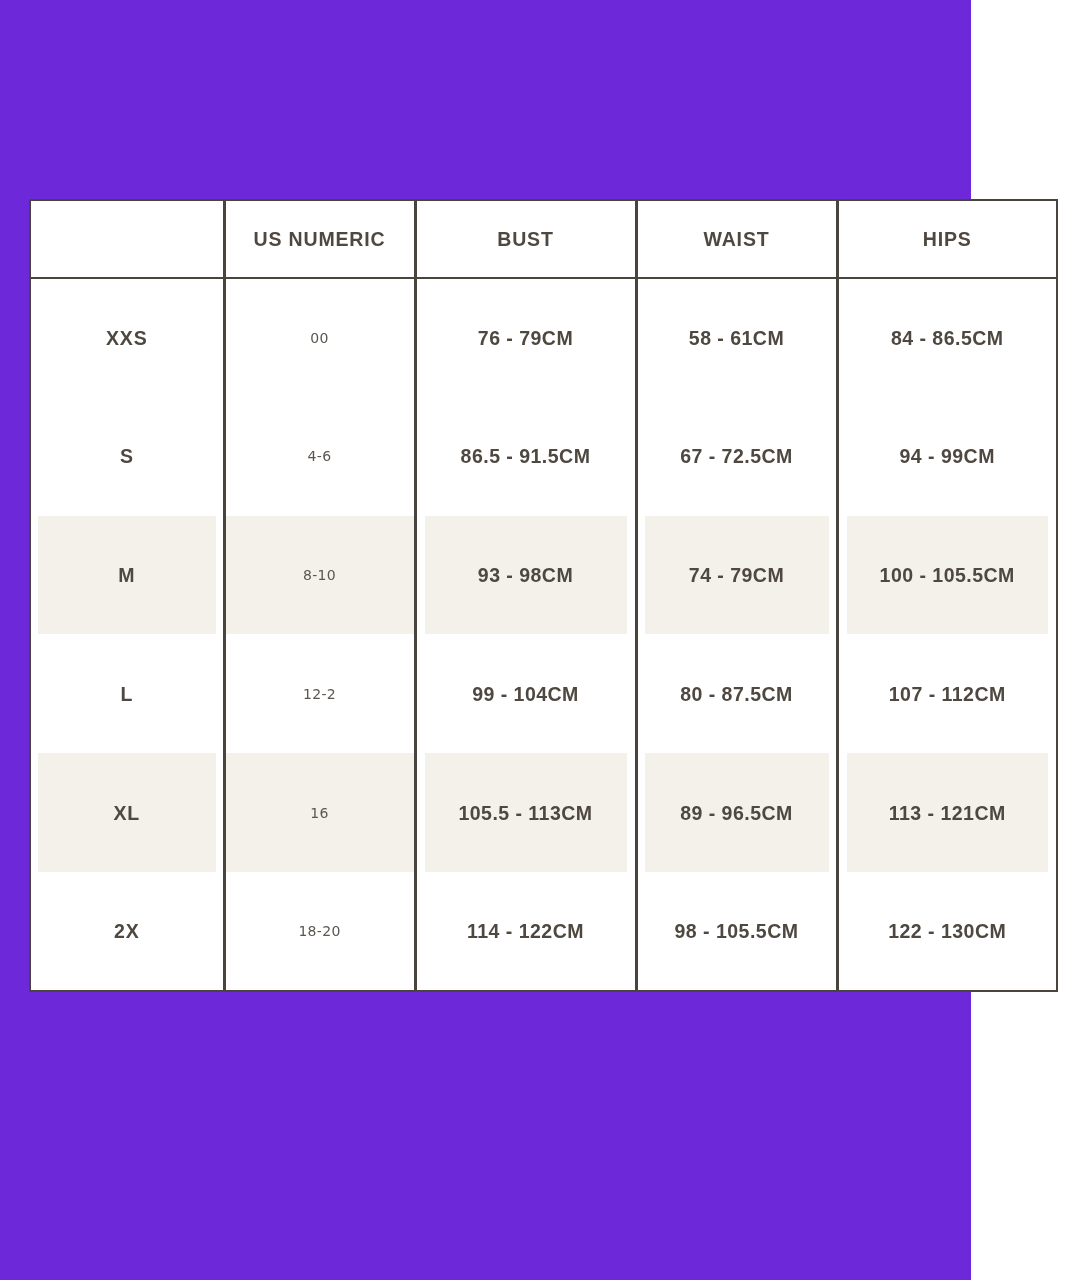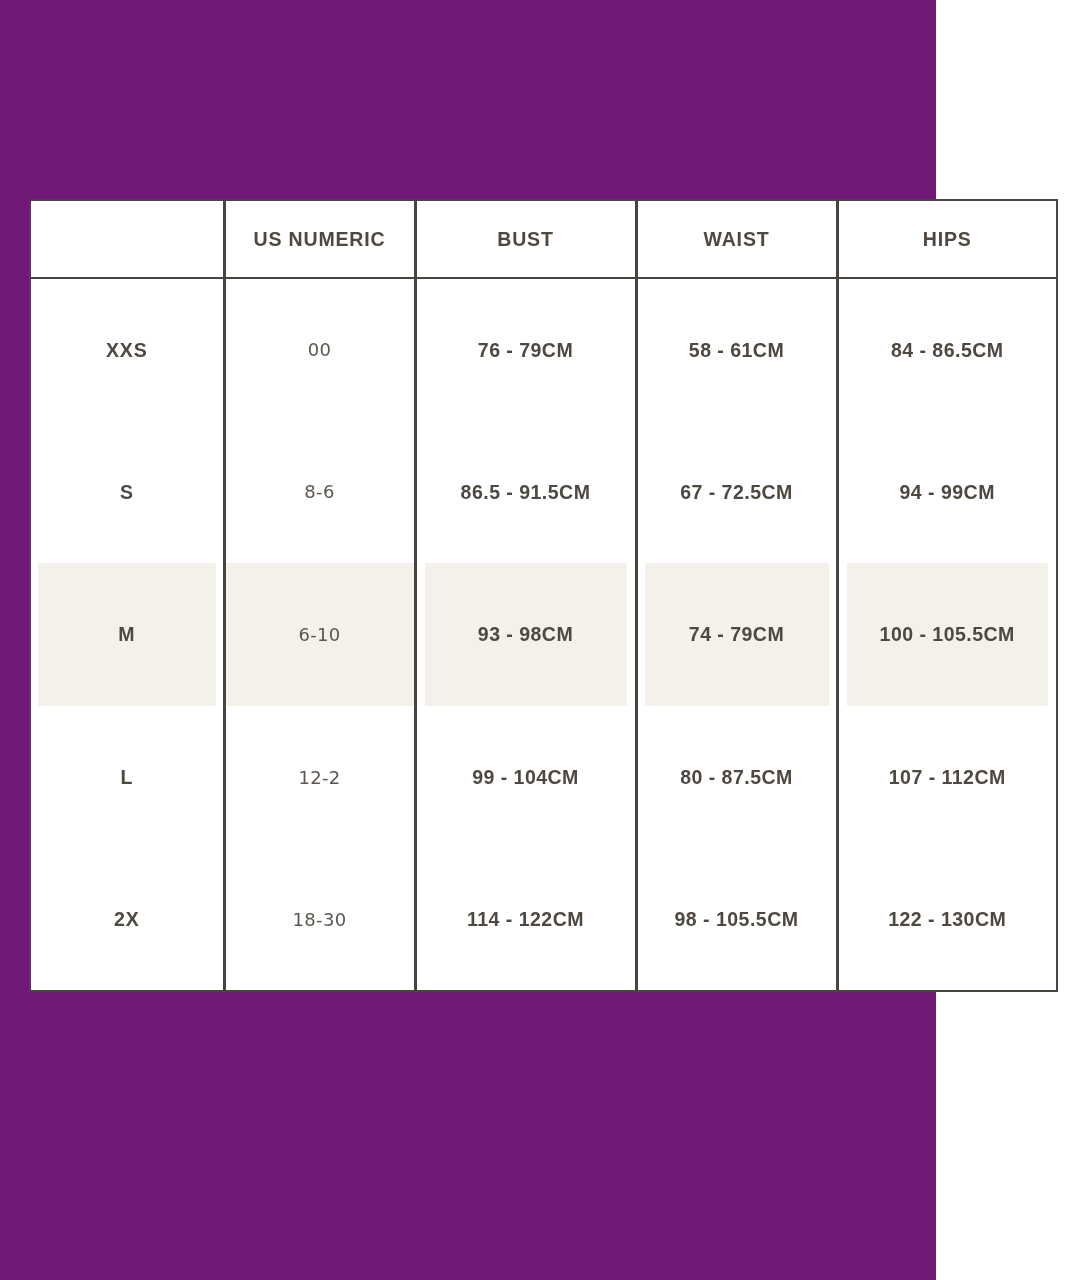--- a/index.html
+++ b/index.html
@@ -12,21 +12,22 @@
     background: #ffffff;
     font-family: "Liberation Sans", sans-serif;
     -webkit-font-smoothing: antialiased;
     overflow: hidden;
   }
 
   #page {
     position: relative;
     width: 936px;
     height: 1280px;
-    background: #701a75;
+    background: #6d28d9;
+    padding-left: 35px;
   }
 
   
   .size-chart-wrap {
     position: absolute;
     left: 29px;
     top: 199px;
     width: 1027px;
     height: 793px;
   }
@@ -93,21 +94,21 @@
     font-weight: bold;
     font-size: 21px;
     letter-spacing: 0.8px;
     transform: scaleX(0.93);
   }
 
   
   td.cell-numeric {
     font-family: "DejaVu Sans", sans-serif;
     font-weight: normal;
-    font-size: 18px;
+    font-size: 14px;
     letter-spacing: 0.3px;
     color: #5c564f;
   }
 
   
   td.cell-measure {
     font-family: "Liberation Sans Narrow", "Liberation Sans", sans-serif;
     font-weight: bold;
     font-size: 21px;
     letter-spacing: 0.5px;
@@ -142,42 +143,49 @@
       <tbody>
         <tr class="plain">
           <td class="cell-size">XXS</td>
           <td class="cell-numeric">00</td>
           <td class="cell-measure">76 - 79CM</td>
           <td class="cell-measure">58 - 61CM</td>
           <td class="cell-measure">84 - 86.5CM</td>
         </tr>
         <tr class="plain">
           <td class="cell-size">S</td>
-          <td class="cell-numeric">8-6</td>
+          <td class="cell-numeric">4-6</td>
           <td class="cell-measure">86.5 - 91.5CM</td>
           <td class="cell-measure">67 - 72.5CM</td>
           <td class="cell-measure">94 - 99CM</td>
         </tr>
         <tr class="shaded">
           <td class="cell-size">M</td>
-          <td class="cell-numeric">6-10</td>
+          <td class="cell-numeric">8-10</td>
           <td class="cell-measure">93 - 98CM</td>
           <td class="cell-measure">74 - 79CM</td>
           <td class="cell-measure">100 - 105.5CM</td>
         </tr>
         <tr class="plain">
           <td class="cell-size">L</td>
           <td class="cell-numeric">12-2</td>
           <td class="cell-measure">99 - 104CM</td>
           <td class="cell-measure">80 - 87.5CM</td>
           <td class="cell-measure">107 - 112CM</td>
         </tr>
+        <tr class="shaded">
+          <td class="cell-size">XL</td>
+          <td class="cell-numeric">16</td>
+          <td class="cell-measure">105.5 - 113CM</td>
+          <td class="cell-measure">89 - 96.5CM</td>
+          <td class="cell-measure">113 - 121CM</td>
+        </tr>
         <tr class="plain">
           <td class="cell-size">2X</td>
-          <td class="cell-numeric">18-30</td>
+          <td class="cell-numeric">18-20</td>
           <td class="cell-measure">114 - 122CM</td>
           <td class="cell-measure">98 - 105.5CM</td>
           <td class="cell-measure">122 - 130CM</td>
         </tr>
       </tbody>
     </table>
   </div>
 
 </div>
 

